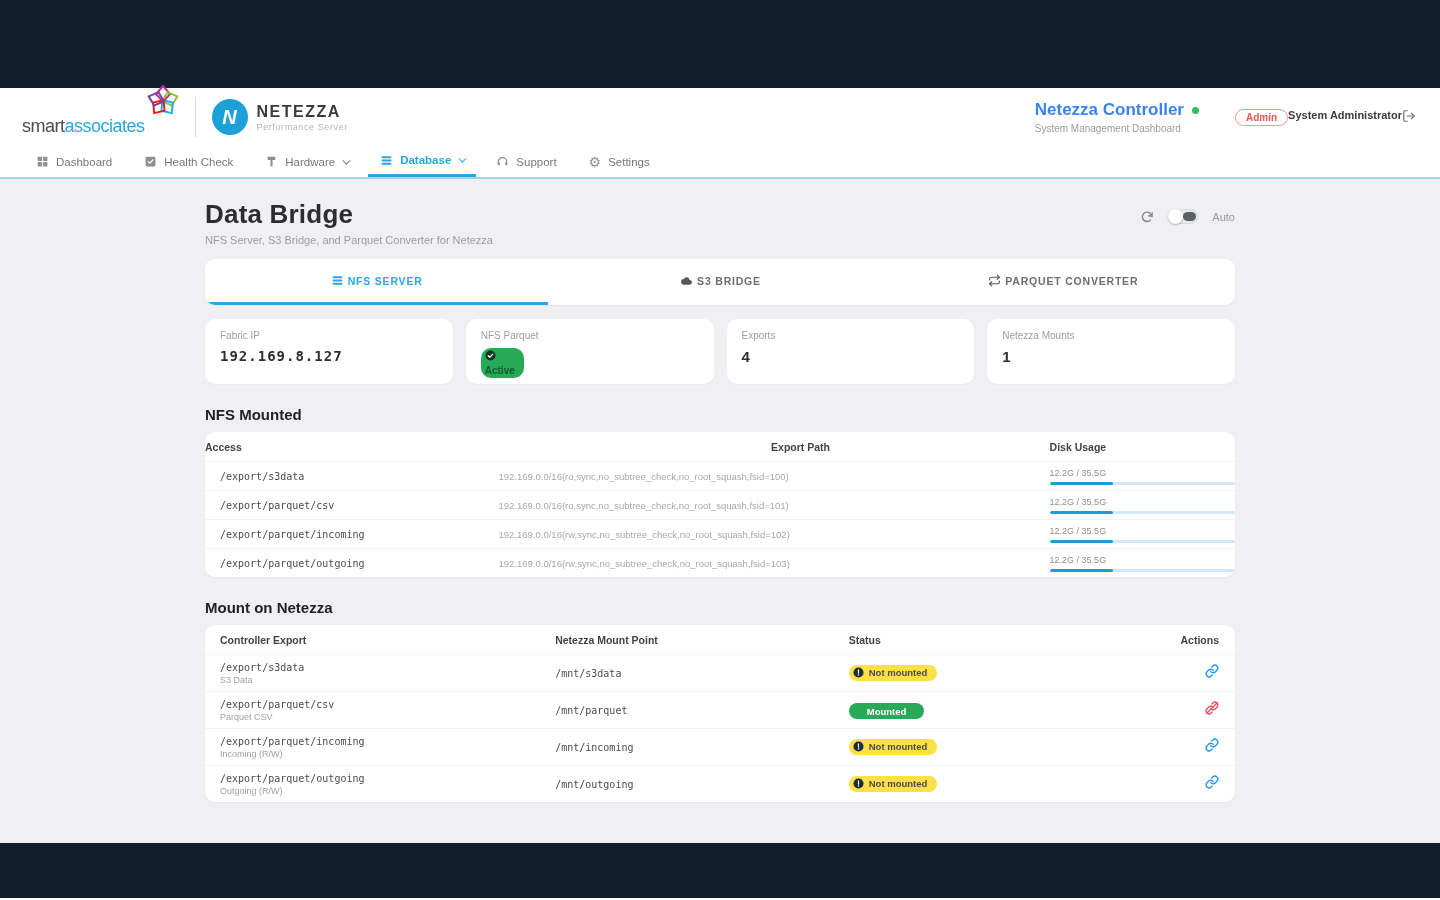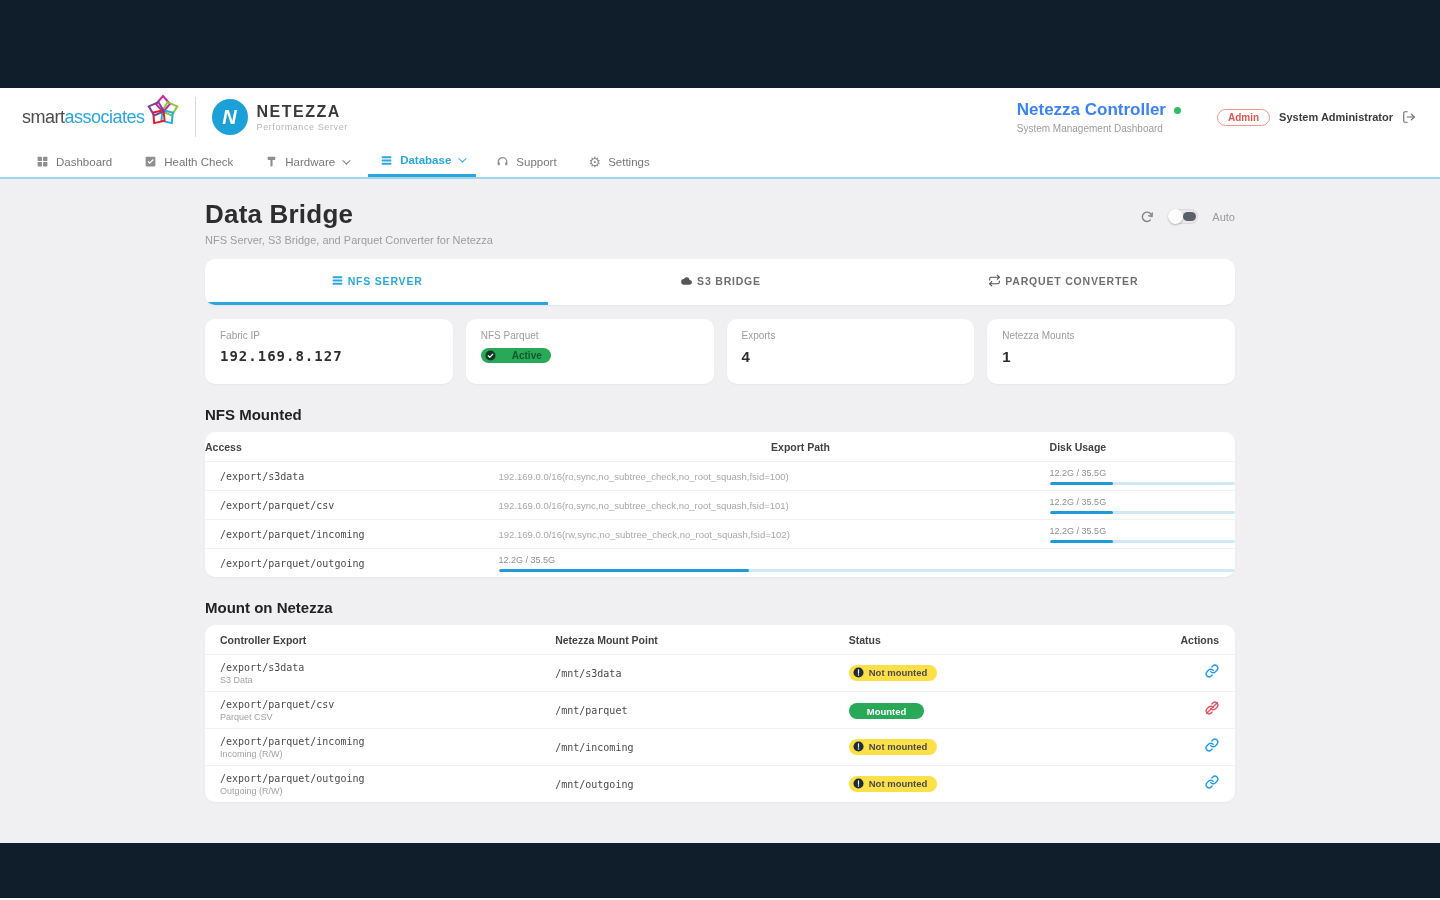--- a/index.html
+++ b/index.html
@@ -5,39 +5,39 @@
   * { margin:0; padding:0; box-sizing:border-box; }
   html,body { width:1440px; height:900px; overflow:hidden; background:#fff;
               font-family:"Liberation Sans", sans-serif; }
   .band { width:100%; background:var(--band,#101d2b); }
   .band.top { height:88px; }
   .band.bottom { height:55px; }
 
   
   .app-header { height:58px; background:#fff; display:flex; align-items:center;
                 justify-content:space-between; padding:0 24px 0 22px; }
-  .brand-left { display:flex; align-items:center; gap:16px; }
+  .brand-left { display:flex; gap:16px; }
   .sa-logo { display:flex; align-items:flex-end; position:relative; padding-right:34px; }
   .sa-smart { font-size:18px; color:#4d4d4f; letter-spacing:-0.5px; }
   .sa-assoc { font-size:18px; color:#2aa7de; letter-spacing:-0.5px; }
   .pinwheel { position:absolute; right:-2px; top:-14px; }
   .v-divider { width:1px; height:40px; background:#d9d9dc; }
   .nz-logo { display:flex; align-items:center; gap:9px; }
   .nz-circle { width:36px; height:36px; border-radius:50%; background:#1ba0d7; color:#fff;
                display:flex; align-items:center; justify-content:center;
                font-style:italic; font-weight:bold; font-size:20px; }
   .nz-name { font-size:16px; font-weight:bold; letter-spacing:1.5px; color:#3a3a3c; }
   .nz-sub { font-size:9px; color:#b5b5b8; letter-spacing:0.6px; margin-top:1px; }
 
   .brand-right { display:flex; align-items:center; gap:36px; }
   .controller-title { font-size:17px; font-weight:bold; color:#3b82f6; display:flex;
                       align-items:center; gap:8px; }
   .green-dot { width:7px; height:7px; border-radius:50%; background:#2dbe60; display:inline-block; }
   .controller-sub { font-size:10px; color:#9c9c9f; margin-top:3px; }
-  .user-box { display:flex; align-items:center; gap:9px; }
+  .user-box { display:flex; }
   .admin-pill { border:1px solid #f2968f; color:#e2574f; font-size:10px; font-weight:bold;
                 padding:2px 10px; border-radius:10px; }
   .user-name { font-size:11px; font-weight:bold; color:#3c3c3e; }
   .logout-btn { color:#6f6f72; display:flex; cursor:pointer; }
 
   
   .nav-bar { height:33px; background:#fff; display:flex; align-items:stretch; gap:8px;
              padding-left:24px; border-bottom:2px solid #9ed6f0; }
   .nav-item { display:flex; align-items:center; gap:7px; padding:0 12px; font-size:11.5px;
               color:#77777a; cursor:pointer; }
@@ -75,22 +75,22 @@
   .tab.active { color:var(--accent,#2aa7de); border-bottom-color:var(--accent,#2aa7de); }
   .tab.active .ti { color:var(--accent,#2aa7de); }
 
   
   .stats { display:flex; gap:13px; margin-top:14px; }
   .stat-card { flex:1; height:65px; background:#fff; border-radius:10px; padding:11px 15px;
                box-shadow:0 1px 2px rgba(0,0,0,0.04); }
   .stat-label { font-size:10px; color:#9d9da0; }
   .stat-value { margin-top:7px; font-size:15px; font-weight:bold; color:#2e2e30; }
   .stat-value.mono { font-family:"DejaVu Sans Mono", monospace; letter-spacing:1px; font-size:14px; }
-  .badge { display:inline-flex; gap:16px; border-radius:10px;
-           padding:2px 9px 2px 4px; font-size:10px; font-weight:bold; }
+  .badge { display:inline-flex; gap:4px; border-radius:10px;
+           padding:2px 9px 2px 4px; font-size:10px; font-weight:bold;flex-direction:column; }
   .badge.green { background:var(--green,#27a958); color:#0e5b2d; }
   .circ-ic { width:11px; height:11px; }
 
   
   .section-heading { margin:22px 0 9px; font-size:15px; font-weight:bold; color:#222224; }
   .table-card { background:#fff; border-radius:10px; box-shadow:0 1px 2px rgba(0,0,0,0.04);
                 overflow:hidden; }
   .trow { display:flex; align-items:center; border-top:1px solid #f2f2f4; }
   .trow.head { border-top:none; }
   .trow.head .cell { font-size:10.5px; font-weight:bold; color:#434346; padding-top:9px; padding-bottom:8px; }
@@ -345,20 +345,21 @@
     <div class="cell c3">
       <div class="disk-txt">12.2G / 35.5G</div>
       <div class="bar-track">
                 <div class="bar-fill" style="width: 34%;"></div>
               </div>
     </div>
   </div>
 
   <div class="trow">
     <div class="cell c1 mono-path">/export/parquet/outgoing</div>
+    <div class="cell c2 access-txt">192.169.0.0/16(rw,sync,no_subtree_check,no_root_squash,fsid=103)</div>
     <div class="cell c3">
       <div class="disk-txt">12.2G / 35.5G</div>
       <div class="bar-track">
                 <div class="bar-fill" style="width: 34%;"></div>
               </div>
     </div>
   </div>
 </div>
     </div>
 

